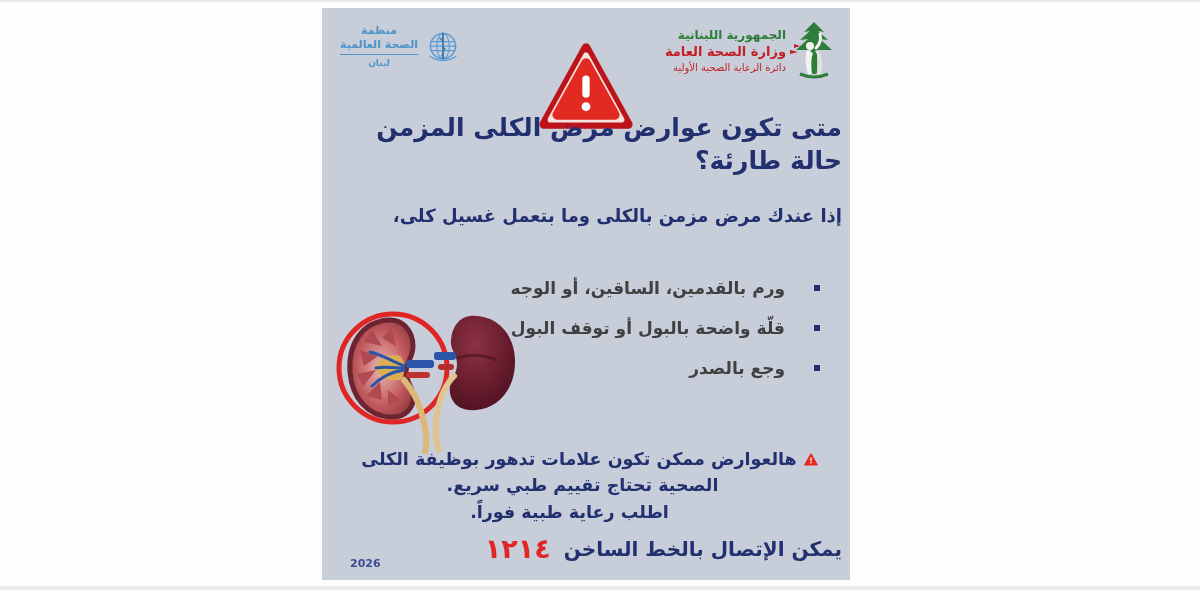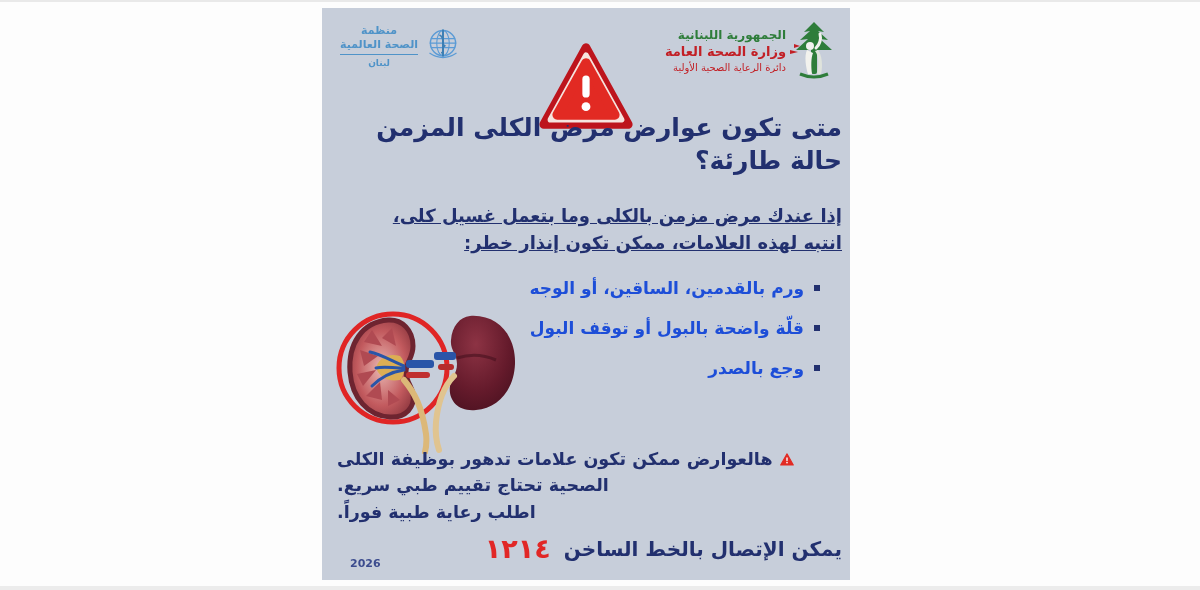--- a/index.html
+++ b/index.html
@@ -12,21 +12,21 @@
   }
   .page-edge-top    { position:absolute; top:0;  left:0; width:1200px; height:2px; background:#e9e9e9; }
   .page-edge-bottom { position:absolute; top:586px; left:0; width:1200px; height:4px; background:#ececec; }
 
   .card {
     position:absolute; left:322px; top:8px; width:528px; height:572px;
     background:#c7ceda;
   }
 
   
-  .who-logo { position:absolute; left:18px; top:16px; display:flex; align-items:flex-start; gap:7px; direction:ltr; }
+  .who-logo { position:absolute; left:18px; top:16px; display:flex; align-items:center; gap:7px; direction:ltr; }
   .who-text { text-align:center; color:#4f93c8; font-weight:bold; line-height:1.25; }
   .who-l1 { font-size:11px; display:block; }
   .who-l2 { font-size:11px; display:block; padding-bottom:2px; border-bottom:1px solid #4f93c8; }
   .who-country { font-size:9px; display:block; margin-top:3px; color:#4f93c8; }
   .who-emblem { width:36px; height:36px; margin-top:2px; }
 
   .moph-logo { position:absolute; right:8px; top:12px; display:flex; align-items:center; gap:0; direction:ltr; }
   .moph-text { text-align:right; line-height:1.3; font-weight:bold; }
   .moph-l1 { display:block; color:#2e7d3a; font-size:12px; }
   .moph-l2 { display:block; color:#c22026; font-size:13px;text-align:right; }
@@ -38,38 +38,38 @@
 
   
   .title {
     position:absolute; top:103px; right:8px; width:505px;
     direction:rtl; text-align:right;
     color:#22306f; font-size:25px; font-weight:bold; line-height:1.32;
   }
   .intro {
     position:absolute; top:194px; right:8px; width:505px;
     direction:rtl; text-align:right;
-    color:#22306f; font-size:18px; font-weight:bold; line-height:1.5;text-decoration:underline;
+    color:#22306f; font-size:18px; font-weight:bold; line-height:1.5;
   }
   .symptoms {
     position:absolute; top:269px; right:30px;
     direction:rtl; list-style:none;
   }
   .symptoms li {
-    display:flex; align-items:flex-start; gap:10px;
-    color:#1d4ed8; font-size:17px; font-weight:bold;
+    display:flex; align-items:flex-start; gap:29px;
+    color:#404040; font-size:17px; font-weight:bold;
     margin-bottom:17px; line-height:1.35;
   }
   .bullet-square { width:6px; height:6px; background:#22306f; margin-top:8px; flex:0 0 auto; }
 
   .kidneys { position:absolute; left:8px; top:286px; width:200px; height:160px; }
 
   .warning {
     position:absolute; top:438px; right:8px; width:505px;
-    direction:rtl; text-align:left;
+    direction:rtl; text-align:center;
     color:#22306f; font-size:17.5px; font-weight:bold; line-height:1.5;
   }
   .warning .w-line { display:block; }
   .warning .w-line2 { margin-left:0; margin-right:14px; }
   .warning .w-line3 { margin-right:40px; }
   .mini-warn { display:inline-block; width:14px; height:13px; margin-left:7px; vertical-align:-1px; }
 
   .hotline {
     position:absolute; top:527px; right:8px; width:505px;
     direction:rtl; text-align:right;
@@ -130,21 +130,20 @@
     <circle cx="50" cy="66.5" r="4.6" fill="#ffffff"></circle>
   </svg>
 
   <h1 class="title">
     <span>متى تكون عوارض مرض الكلى المزمن</span><br>
     <span>حالة طارئة؟</span>
   </h1>
 
   <p class="intro">
     <span>إذا عندك مرض مزمن بالكلى وما بتعمل غسيل كلى،</span><br>
-    <span>انتبه لهذه العلامات، ممكن تكون إنذار خطر:</span>
   </p>
 
   <ul class="symptoms">
     <li>
       <span class="bullet-square"></span>
       <span>ورم بالقدمين، الساقين، أو الوجه</span>
     </li>
     <li>
       <span class="bullet-square"></span>
       <span>قلّة واضحة بالبول أو توقف البول</span>

